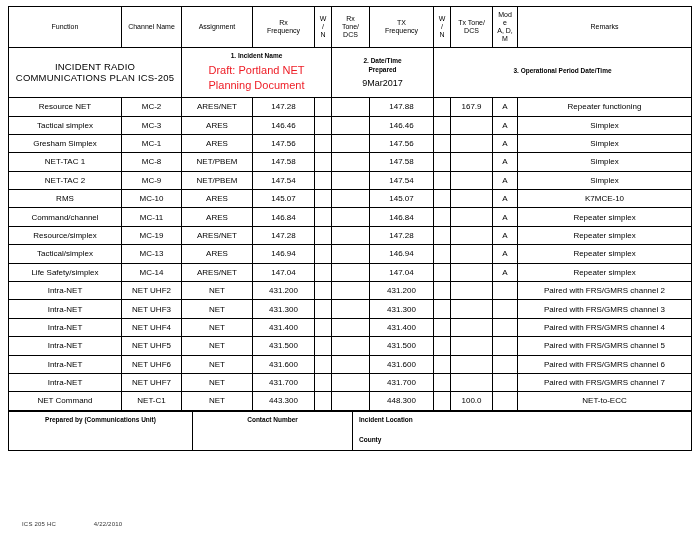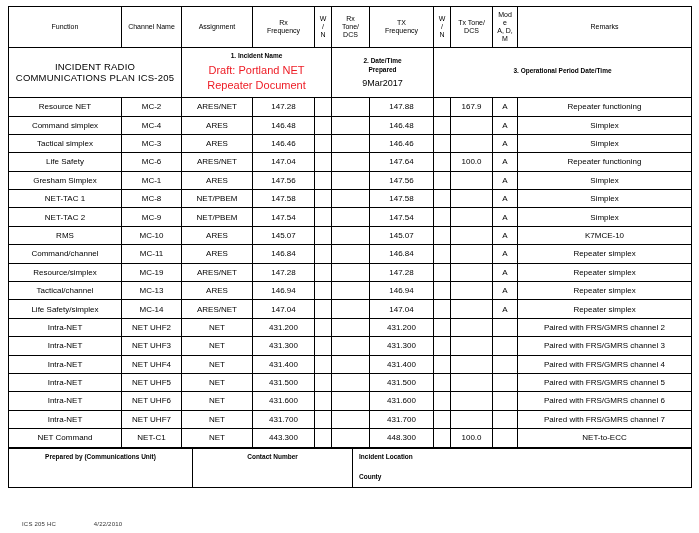--- a/index.html
+++ b/index.html
@@ -162,21 +162,21 @@
     <tbody>
       <tr>
         <td class="id-title" rowspan="1" colspan="2">
           <span>INCIDENT RADIO</span>
           <span>COMMUNICATIONS</span>
           <span>PLAN ICS-205</span>
         </td>
 
         <td class="incident-name-cell" colspan="3">
           <span class="small-label">1. Incident Name</span>
-          <span class="incident-value">Draft: Portland NET Repeater Document</span>
+          <span class="incident-value">Draft: Portland NET Planning Document</span>
         </td>
 
         <td class="datetime-cell" colspan="2">
           <span class="small-label">2. Date/Time</span>
           <span class="small-label" style="padding-top:0">Prepared</span>
           <span class="datetime-value">9Mar2017</span>
         </td>
 
         <td class="op-period-cell" colspan="4">
           <span class="small-label">3. Operational Period Date/Time</span>
@@ -244,59 +244,33 @@
           <td class="data-cell">147.28</td>
           <td class="data-cell"></td>
           <td class="data-cell"></td>
           <td class="data-cell">147.88</td>
           <td class="data-cell"></td>
           <td class="data-cell">167.9</td>
           <td class="data-cell">A</td>
           <td class="data-cell">Repeater functioning</td>
         </tr>
         <tr>
-          <td class="data-cell">Command simplex</td>
-          <td class="data-cell">MC-4</td>
-          <td class="data-cell">ARES</td>
-          <td class="data-cell">146.48</td>
-          <td class="data-cell"></td>
-          <td class="data-cell"></td>
-          <td class="data-cell">146.48</td>
-          <td class="data-cell"></td>
-          <td class="data-cell"></td>
-          <td class="data-cell">A</td>
-          <td class="data-cell">Simplex</td>
-        </tr>
-        <tr>
           <td class="data-cell">Tactical simplex</td>
           <td class="data-cell">MC-3</td>
           <td class="data-cell">ARES</td>
           <td class="data-cell">146.46</td>
           <td class="data-cell"></td>
           <td class="data-cell"></td>
           <td class="data-cell">146.46</td>
           <td class="data-cell"></td>
           <td class="data-cell"></td>
           <td class="data-cell">A</td>
           <td class="data-cell">Simplex</td>
         </tr>
         <tr>
-          <td class="data-cell">Life Safety</td>
-          <td class="data-cell">MC-6</td>
-          <td class="data-cell">ARES/NET</td>
-          <td class="data-cell">147.04</td>
-          <td class="data-cell"></td>
-          <td class="data-cell"></td>
-          <td class="data-cell">147.64</td>
-          <td class="data-cell"></td>
-          <td class="data-cell">100.0</td>
-          <td class="data-cell">A</td>
-          <td class="data-cell">Repeater functioning</td>
-        </tr>
-        <tr>
           <td class="data-cell">Gresham Simplex</td>
           <td class="data-cell">MC-1</td>
           <td class="data-cell">ARES</td>
           <td class="data-cell">147.56</td>
           <td class="data-cell"></td>
           <td class="data-cell"></td>
           <td class="data-cell">147.56</td>
           <td class="data-cell"></td>
           <td class="data-cell"></td>
           <td class="data-cell">A</td>
@@ -361,21 +335,21 @@
           <td class="data-cell">147.28</td>
           <td class="data-cell"></td>
           <td class="data-cell"></td>
           <td class="data-cell">147.28</td>
           <td class="data-cell"></td>
           <td class="data-cell"></td>
           <td class="data-cell">A</td>
           <td class="data-cell">Repeater simplex</td>
         </tr>
         <tr>
-          <td class="data-cell">Tactical/channel</td>
+          <td class="data-cell">Tactical/simplex</td>
           <td class="data-cell">MC-13</td>
           <td class="data-cell">ARES</td>
           <td class="data-cell">146.94</td>
           <td class="data-cell"></td>
           <td class="data-cell"></td>
           <td class="data-cell">146.94</td>
           <td class="data-cell"></td>
           <td class="data-cell"></td>
           <td class="data-cell">A</td>
           <td class="data-cell">Repeater simplex</td>

